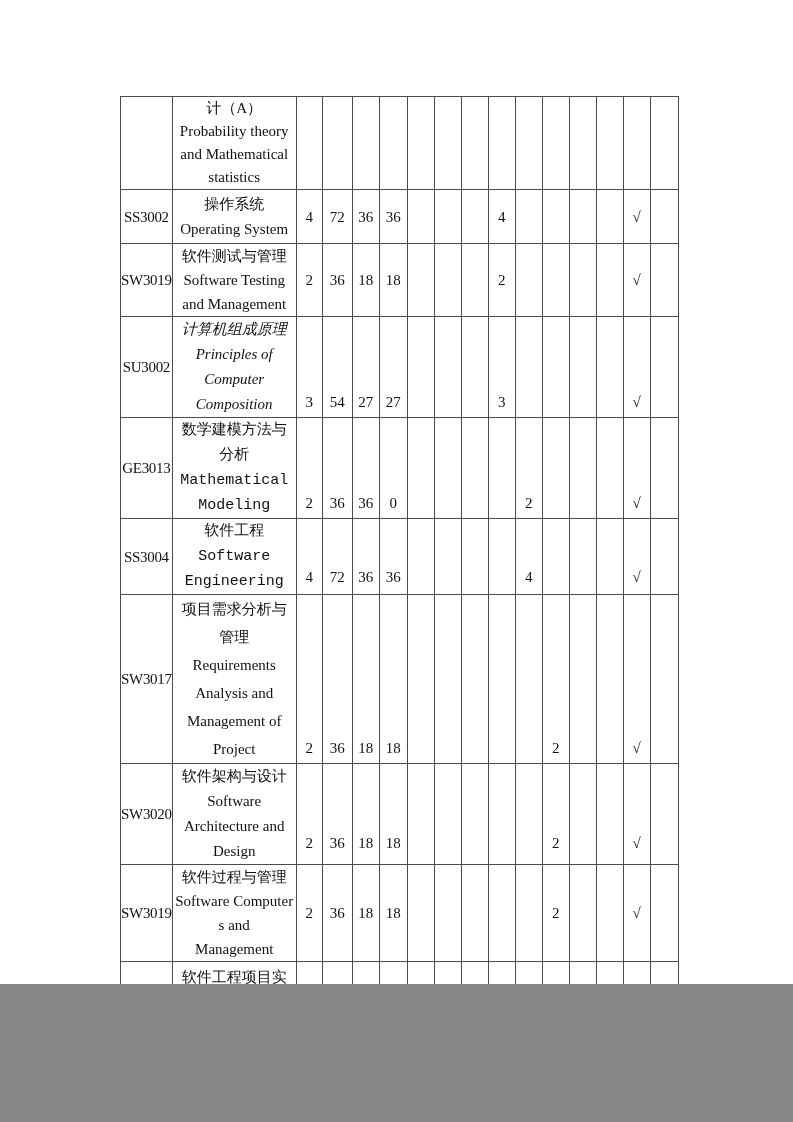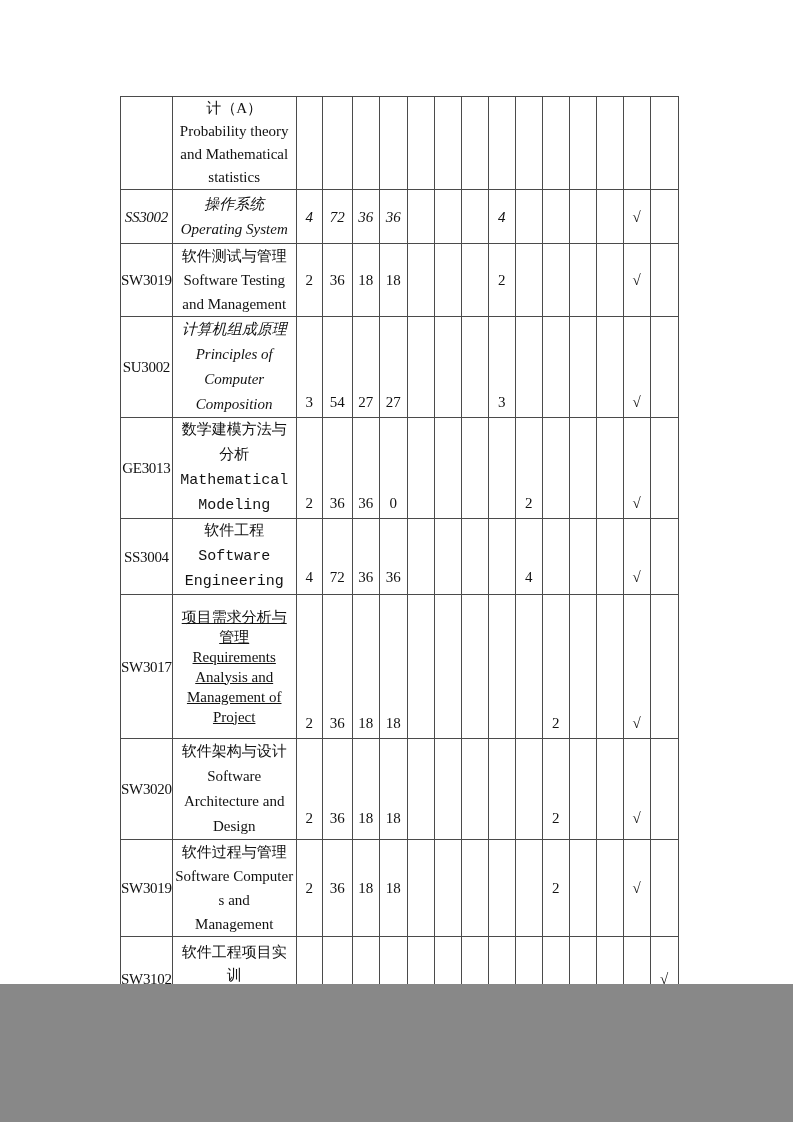--- a/index.html
+++ b/index.html
@@ -16,38 +16,38 @@
     border:1px solid #4b4b4b;
     text-align:center; vertical-align:middle;
     font-size:15px; padding:0; overflow:hidden;
     line-height:18px;
   }
   td.code { font-size:14.5px; letter-spacing:-0.3px; }
   td.name { white-space:pre-line; }
 
   
   tr.r1  { height:92px;  }
-  tr.r2  { height:54px;font-style:italic;  }
+  tr.r2  { height:54px;  }
   tr.r3  { height:72px;  }
   tr.r4  { height:98px;  }
   tr.r5  { height:100px; }
   tr.r6  { height:74px;  }
   tr.r7  { height:144px; }
   tr.r8  { height:101px; }
   tr.r9  { height:94px;  }
   tr.r10 { height:84px;  }
 
   
   tr.r1  td.name { line-height:23px; }
   tr.r2  td.name { line-height:25px; }
   tr.r3  td.name { line-height:24px; }
   tr.r4  td.name { line-height:25px;font-style:italic; }
   tr.r5  td.name { line-height:25px;font-family:Liberation Mono, monospace; }
   tr.r6  td.name { line-height:25px;font-family:Liberation Mono, monospace; }
-  tr.r7  td.name { line-height:20px;text-decoration:underline; }
+  tr.r7  td.name { line-height:28px; }
   tr.r8  td.name { line-height:25px; }
   tr.r9  td.name { line-height:24px; }
   tr.r10 td.name { line-height:23px; vertical-align:top; padding-top:4px; }
 
   
   tr.r4  td.num { vertical-align:bottom; padding-bottom:6px; }
   tr.r5  td.num { vertical-align:bottom; padding-bottom:6px; }
   tr.r6  td.num { vertical-align:bottom; padding-bottom:8px; }
   tr.r7  td.num { vertical-align:bottom; padding-bottom:6px; }
   tr.r8  td.num { vertical-align:bottom; padding-bottom:12px; }

